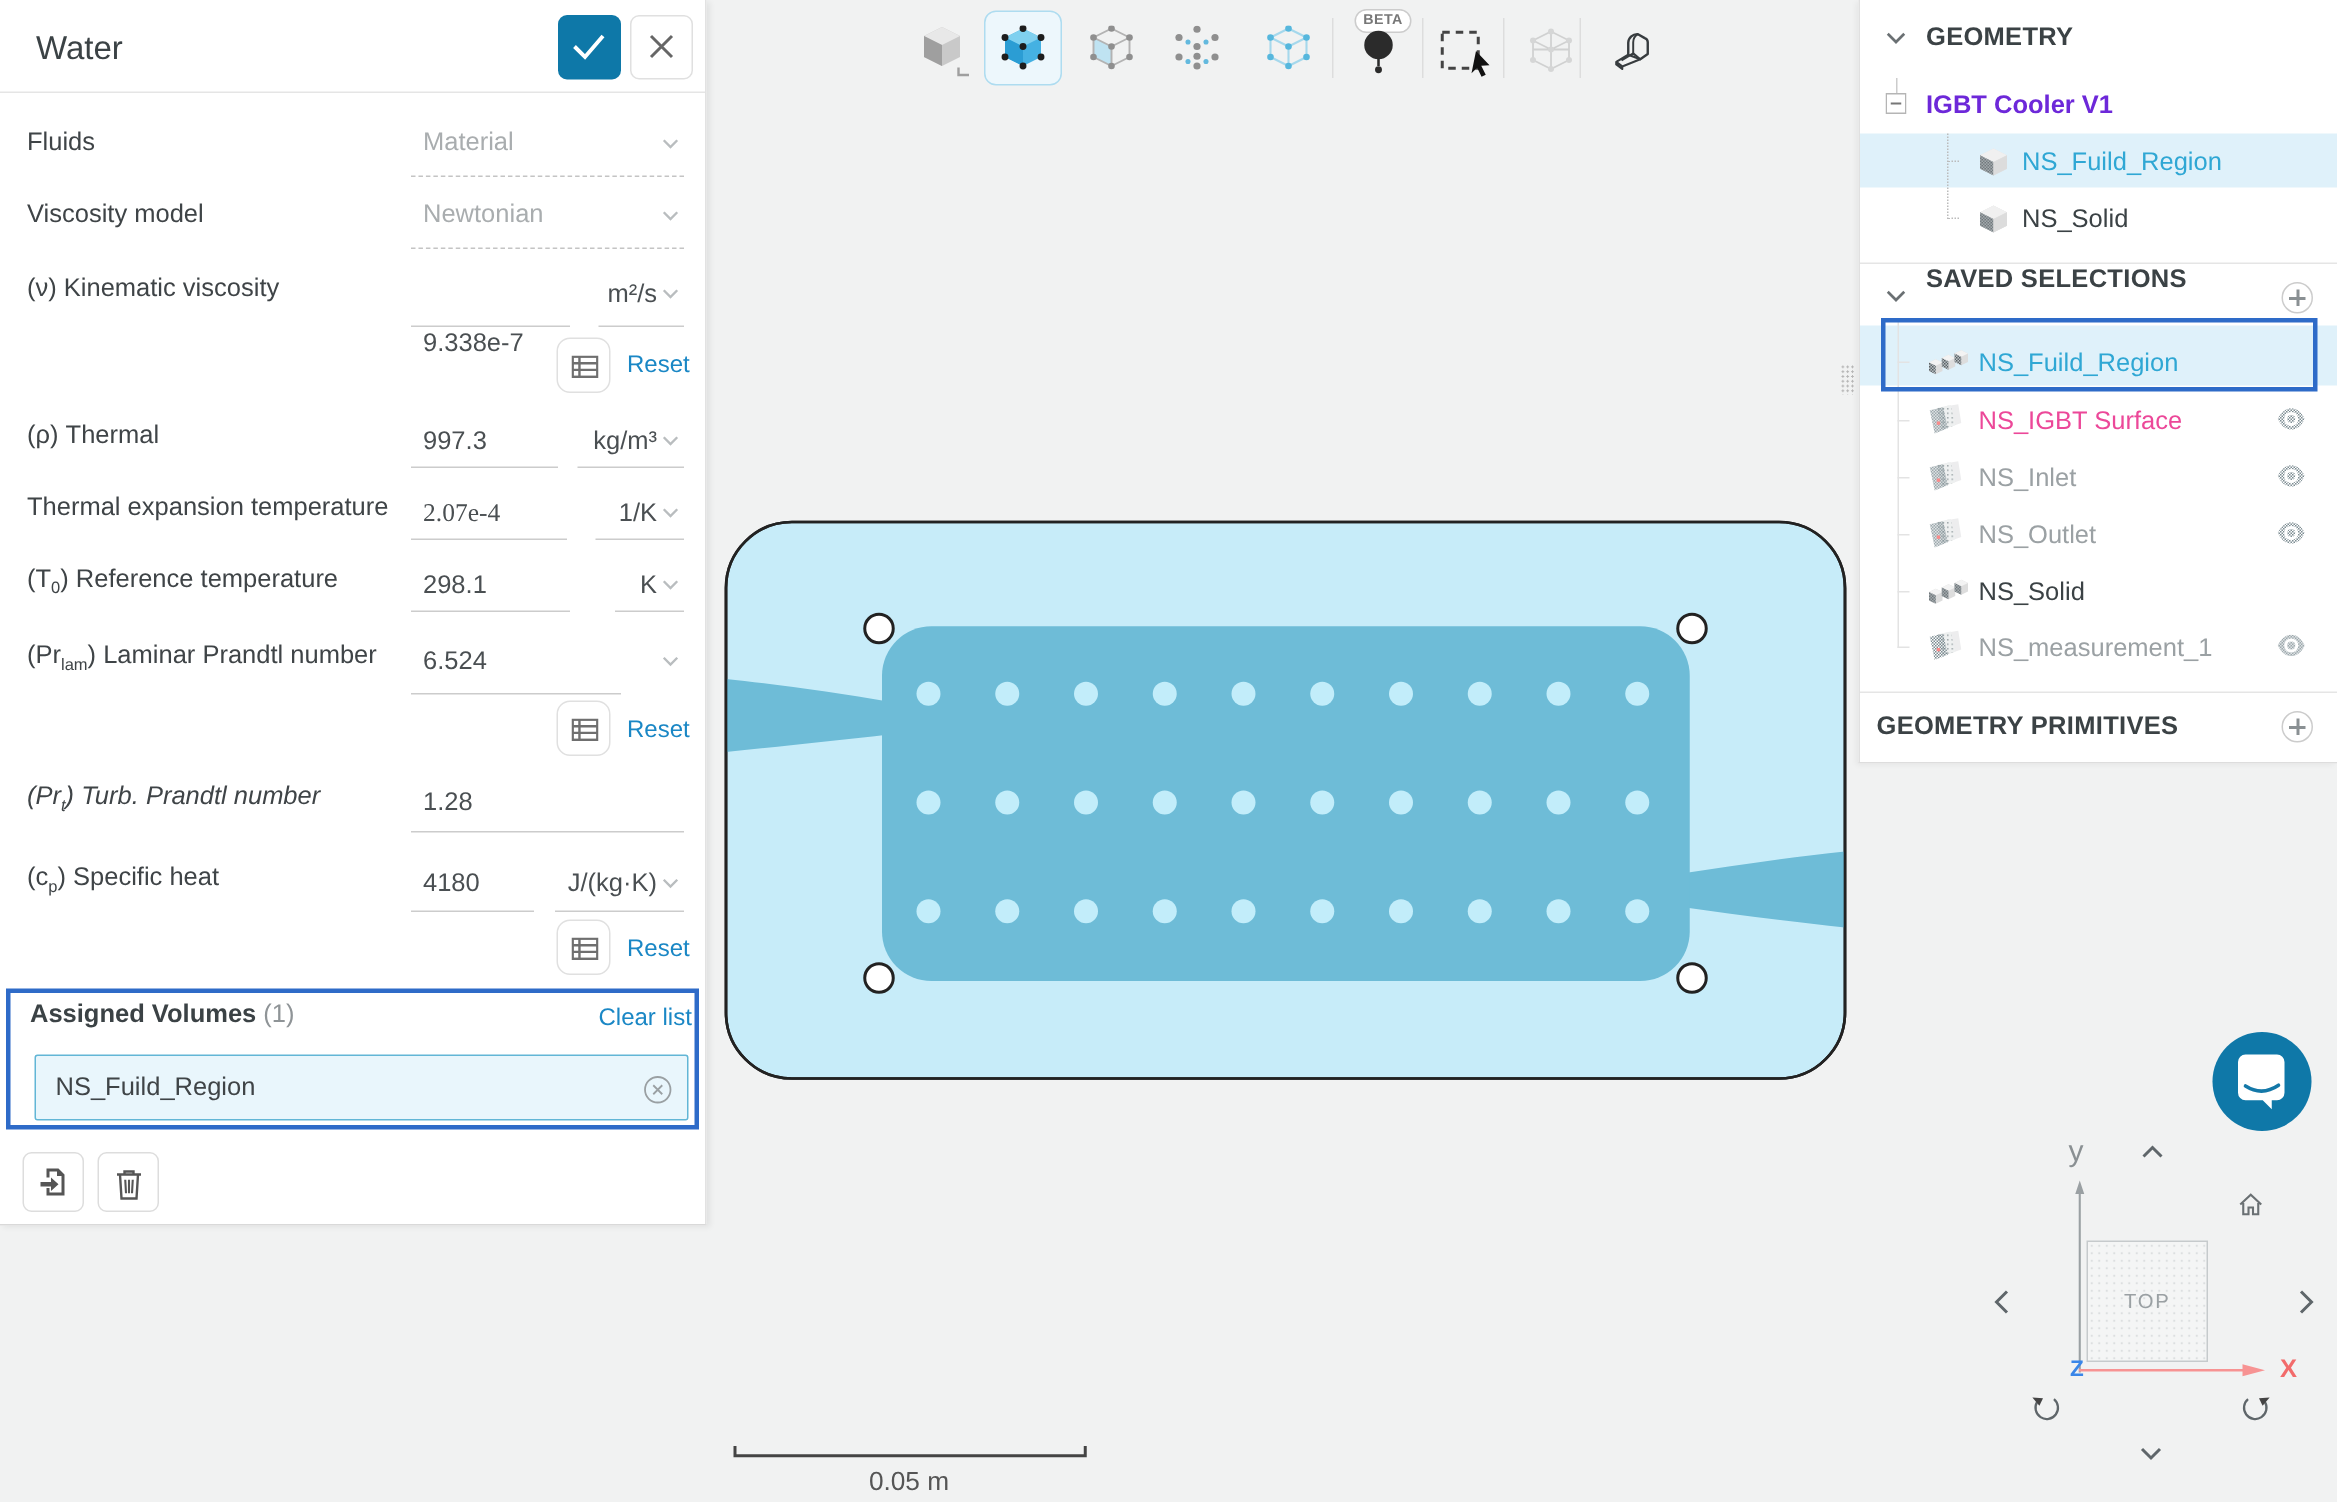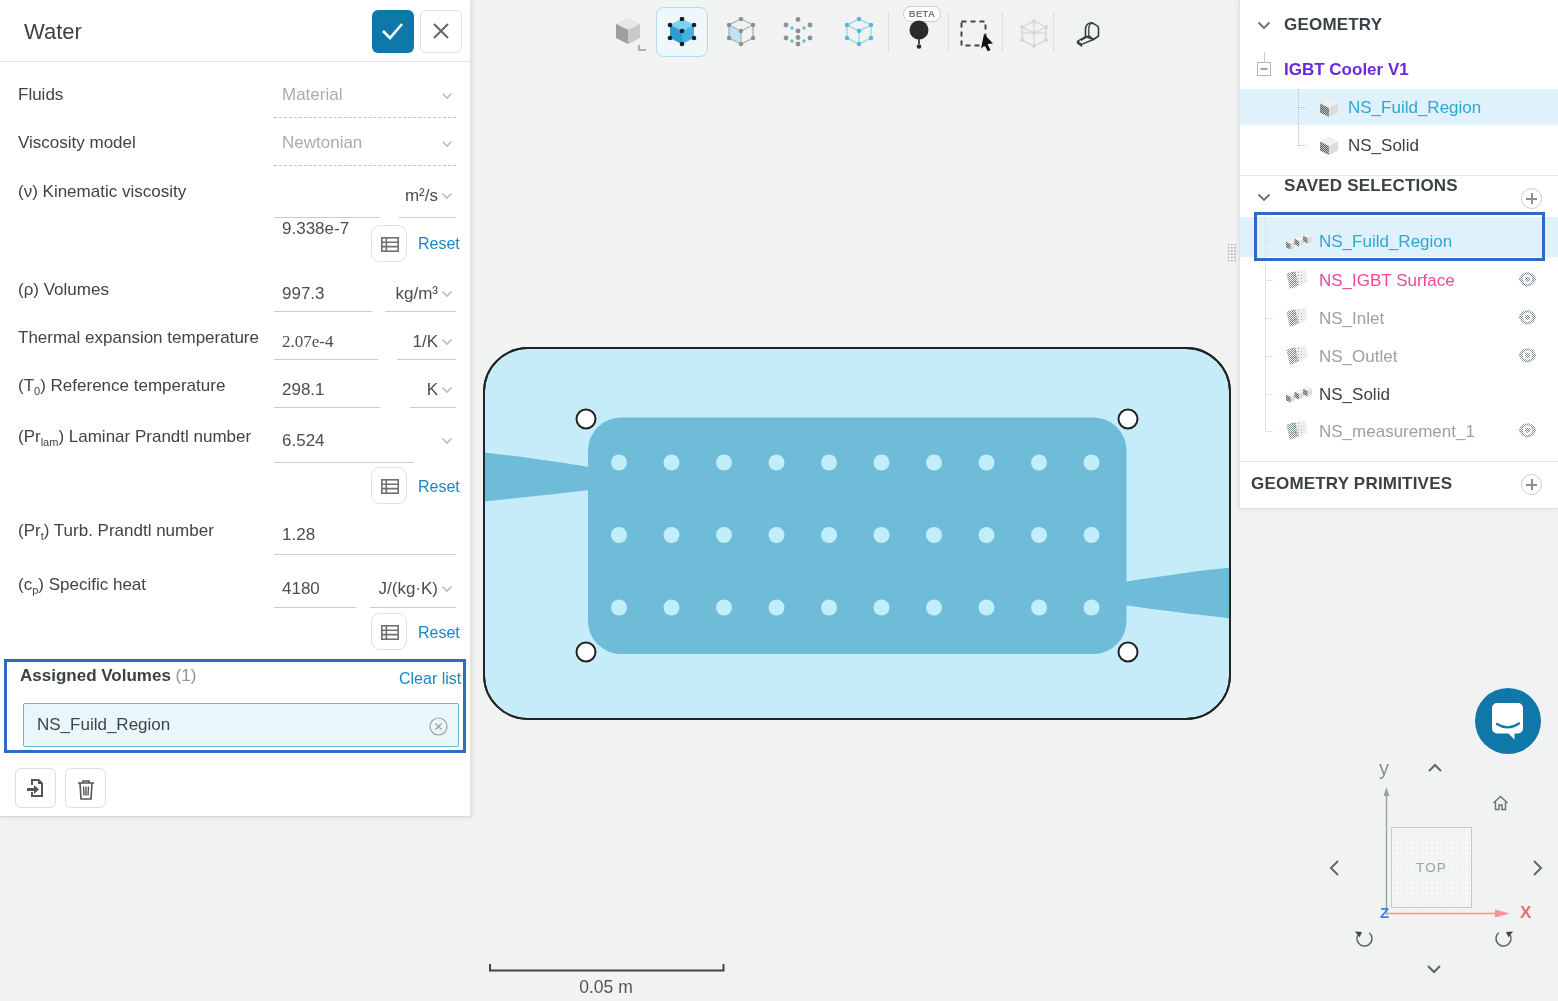--- a/index.html
+++ b/index.html
@@ -250,21 +250,21 @@
       </svg>
       <div class="ulined" style="left:274px; top:164.5px; width:182px;"></div>
       <div class="lbl" style="top:182px;">(ν) Kinematic viscosity</div>
       <div class="val " style="top:186px;margin-top:33px;">9.338e-7</div>
       <div class="unit" style="top:186px; left:334px; width:104px;">m²/s</div>
       <svg class="chev" style="left:441px;top:192px;" viewBox="0 0 12 8">
         <path d="M1.5 1.5 L6 6 L10.5 1.5" fill="none" stroke="#b9bdbf" stroke-width="1.6"></path>
       </svg>
       <div class="uline" style="left:274px; top:217px; width:106px;"></div>
       <div class="uline" style="left:399px; top:217px; width:57px;"></div>
-      <div class="lbl" style="top:280px;">(ρ) Volumes</div>
+      <div class="lbl" style="top:280px;">(ρ) Thermal</div>
       <div class="val " style="top:284px;">997.3</div>
       <div class="unit" style="top:284px; left:334px; width:104px;">kg/m³</div>
       <svg class="chev" style="left:441px;top:290px;" viewBox="0 0 12 8">
         <path d="M1.5 1.5 L6 6 L10.5 1.5" fill="none" stroke="#b9bdbf" stroke-width="1.6"></path>
       </svg>
       <div class="uline" style="left:274px; top:310.5px; width:98px;"></div>
       <div class="uline" style="left:385px; top:310.5px; width:71px;"></div>
       <div class="lbl" style="top:328px;">Thermal expansion temperature</div>
       <div class="val " style="top:332px;font-family:Liberation Serif, serif;">2.07e-4</div>
       <div class="unit" style="top:332px; left:334px; width:104px;">1/K</div>
@@ -280,21 +280,21 @@
         <path d="M1.5 1.5 L6 6 L10.5 1.5" fill="none" stroke="#b9bdbf" stroke-width="1.6"></path>
       </svg>
       <div class="uline" style="left:274px; top:407px; width:106px;"></div>
       <div class="uline" style="left:410px; top:407px; width:46px;"></div>
       <div class="lbl" style="top:427px;">(Pr<sub>lam</sub>) Laminar Prandtl number</div>
       <div class="val " style="top:431px;">6.524</div>
       <svg class="chev" style="left:441px;top:437px;" viewBox="0 0 12 8">
         <path d="M1.5 1.5 L6 6 L10.5 1.5" fill="none" stroke="#b9bdbf" stroke-width="1.6"></path>
       </svg>
       <div class="uline" style="left:274px; top:461.5px; width:140px;"></div>
-      <div class="lbl" style="top:521px;">(Pr<sub>t</sub>) Turb. Prandtl number</div>
+      <div class="lbl" style="top:521px;font-style:italic;">(Pr<sub>t</sub>) Turb. Prandtl number</div>
       <div class="val " style="top:525px;">1.28</div>
       <div class="uline" style="left:274px; top:553.5px; width:182px;"></div>
       <div class="lbl" style="top:575px;">(c<sub>p</sub>) Specific heat</div>
       <div class="val " style="top:579px;">4180</div>
       <div class="unit" style="top:579px; left:334px; width:104px;">J/(kg·K)</div>
       <svg class="chev" style="left:441px;top:585px;" viewBox="0 0 12 8">
         <path d="M1.5 1.5 L6 6 L10.5 1.5" fill="none" stroke="#b9bdbf" stroke-width="1.6"></path>
       </svg>
       <div class="uline" style="left:274px; top:606.5px; width:82px;"></div>
       <div class="uline" style="left:370px; top:606.5px; width:86px;"></div>

